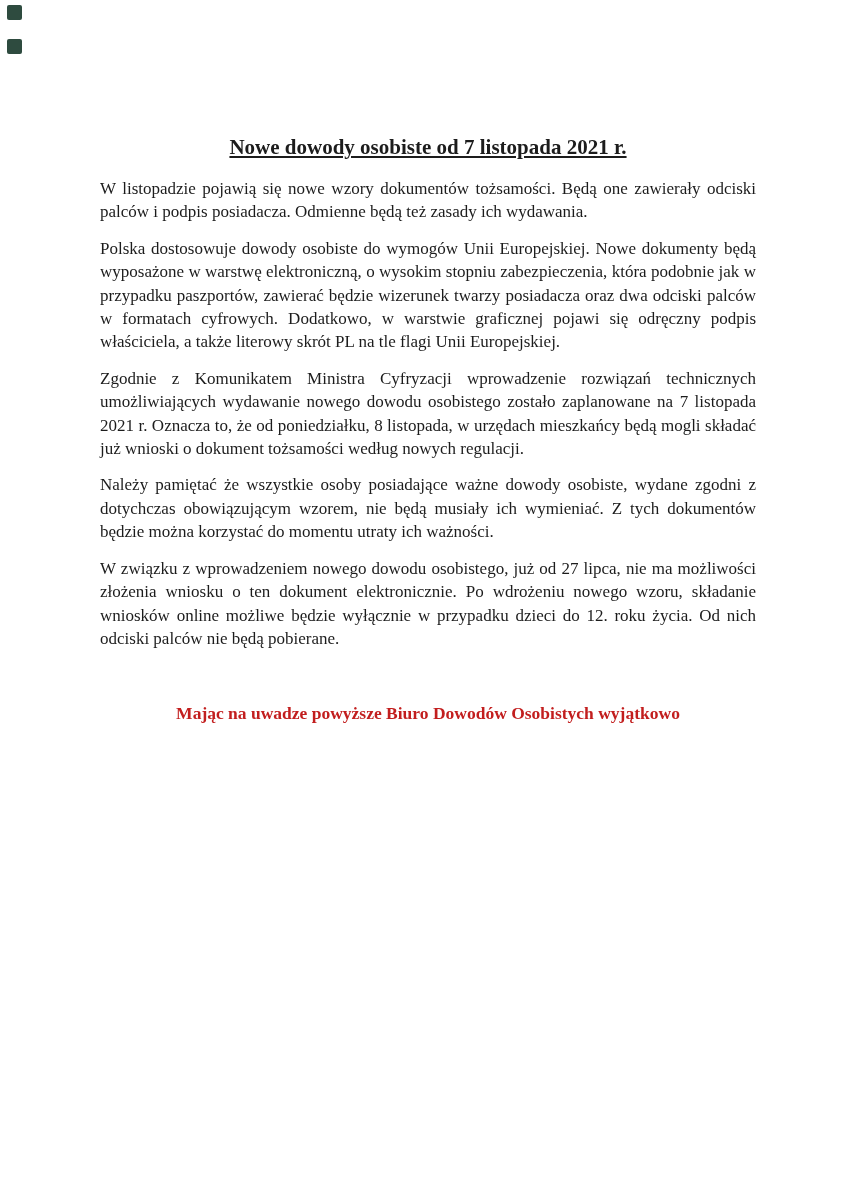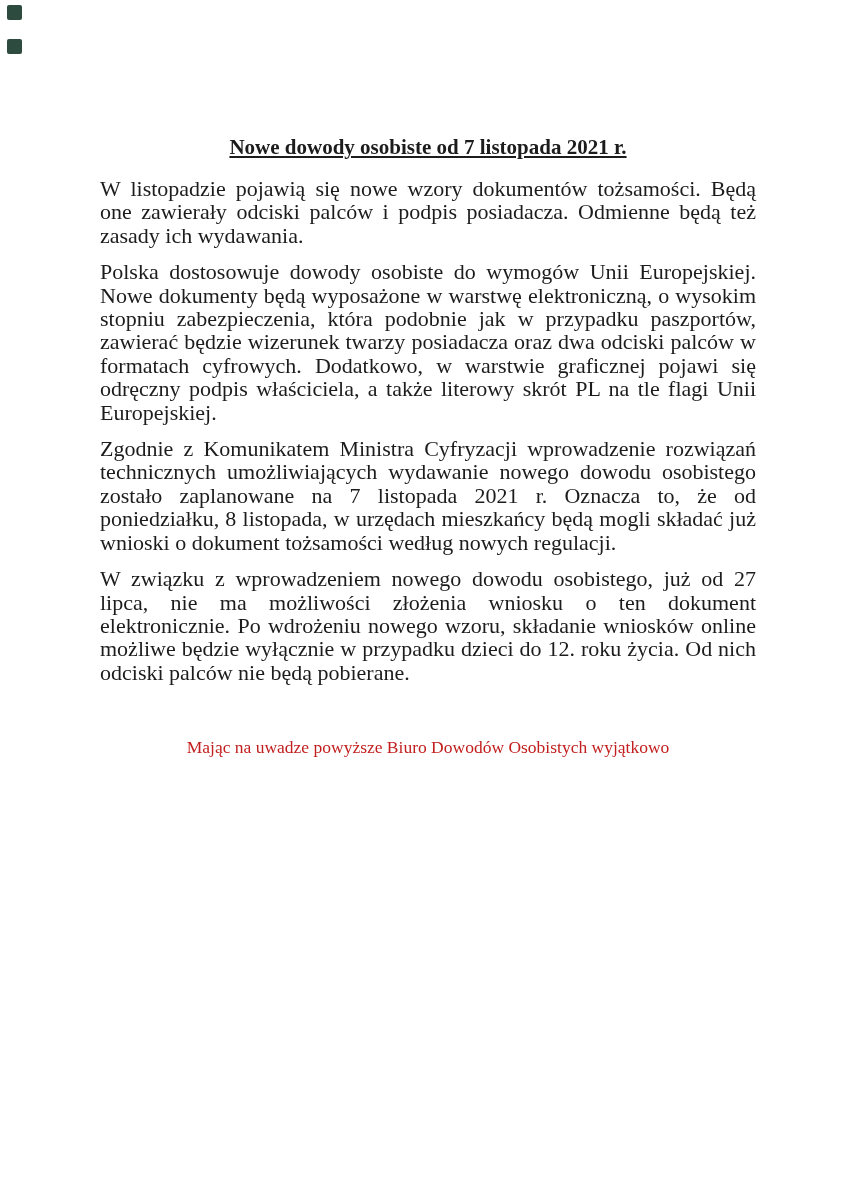--- a/index.html
+++ b/index.html
@@ -35,41 +35,41 @@
   .doc-title {
     margin: 0 0 17px 0;
     text-align: center;
     font-size: 21px;
     font-weight: bold;
     text-decoration: underline;
     color: var(--body-text, #1c1c1c);
   }
   p.body-par {
     margin: 0 0 13px 0;
-    font-size: 22px;
+    font-size: 17px;
     line-height: 23.4px;
     text-align: justify;
     color: var(--body-text, #1c1c1c);
   }
   p.more-info {
     margin: 0;
     font-size: 17px;
     line-height: 23.4px;
     white-space: nowrap;
     color: var(--body-text, #1c1c1c);
   }
   .gov-link {
     color: var(--link, #26268f);
     text-decoration: underline;
     cursor: pointer;
   }
   .notice {
     margin-top: 52px;
     text-align: center;
-    font-weight: normal;
+    font-weight: bold;
     color: var(--notice, #c21e1e);
     font-size: 17.5px;
   }
   .notice-line { margin: 0; line-height: 22px; }
   .notice-line + .notice-line { margin-top: 18px; }
 </style>
 </head>
 <body>
 
 <span class="corner-marker m1"></span>
@@ -78,20 +78,21 @@
 <div class="page-content">
 
   <h1 class="doc-title">Nowe dowody osobiste od 7 listopada 2021 r.</h1>
 
   <p class="body-par">W listopadzie pojawią się nowe wzory dokumentów tożsamości. Będą one zawierały odciski palców i podpis posiadacza. Odmienne będą też zasady ich wydawania.</p>
 
   <p class="body-par">Polska dostosowuje dowody osobiste do wymogów Unii Europejskiej. Nowe dokumenty będą wyposażone w warstwę elektroniczną, o wysokim stopniu zabezpieczenia, która podobnie jak w przypadku paszportów, zawierać będzie wizerunek twarzy posiadacza oraz dwa odciski palców w formatach cyfrowych. Dodatkowo, w warstwie graficznej pojawi się odręczny podpis właściciela, a także literowy skrót PL na tle flagi Unii Europejskiej.</p>
 
   <p class="body-par">Zgodnie z Komunikatem Ministra Cyfryzacji wprowadzenie rozwiązań technicznych umożliwiających wydawanie nowego dowodu osobistego zostało zaplanowane na 7 listopada 2021 r. Oznacza to, że od poniedziałku, 8 listopada, w urzędach mieszkańcy będą mogli składać już wnioski o dokument tożsamości według nowych regulacji.</p>
 
+  <p class="body-par">Należy pamiętać że wszystkie osoby posiadające ważne dowody osobiste, wydane zgodni z dotychczas obowiązującym wzorem, nie będą musiały ich wymieniać. Z tych dokumentów będzie można korzystać do momentu utraty ich ważności.</p>
 
   <p class="body-par">W związku z wprowadzeniem nowego dowodu osobistego, już od 27 lipca, nie ma możliwości złożenia wniosku o ten dokument elektronicznie. Po wdrożeniu nowego wzoru, składanie wniosków online możliwe będzie wyłącznie w przypadku dzieci do 12. roku życia. Od nich odciski palców nie będą pobierane.</p>
 
 
   <div class="notice">
     <p class="notice-line">Mając na uwadze powyższe Biuro Dowodów Osobistych wyjątkowo</p>
   </div>
 
 </div>
 

